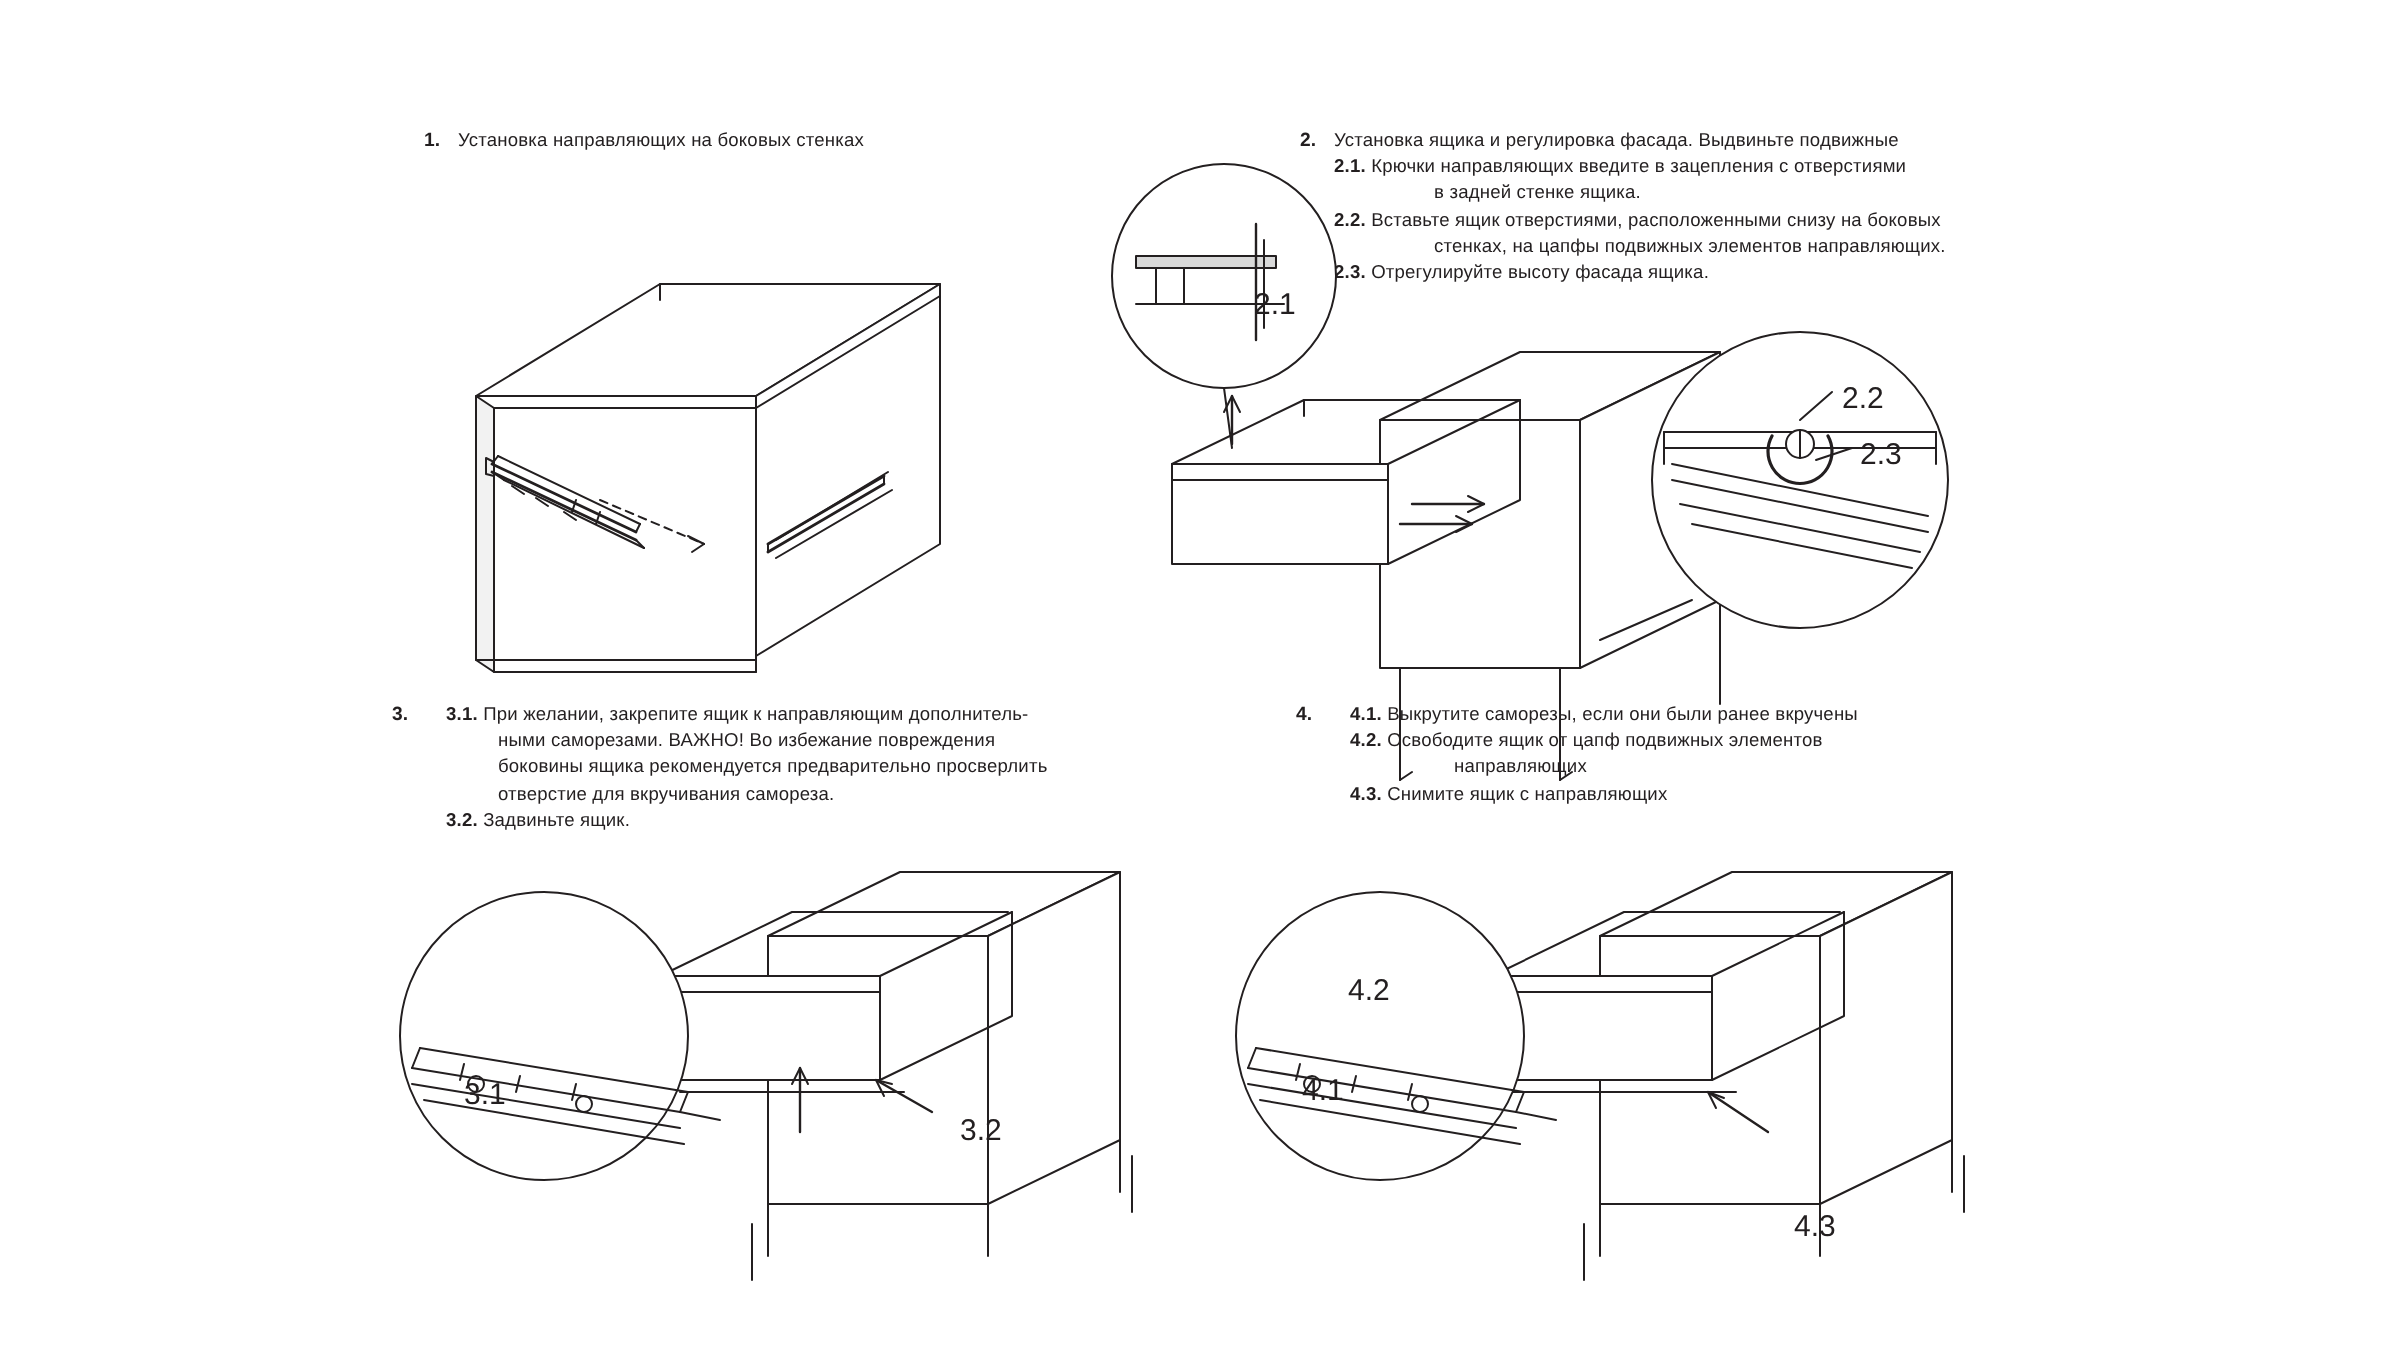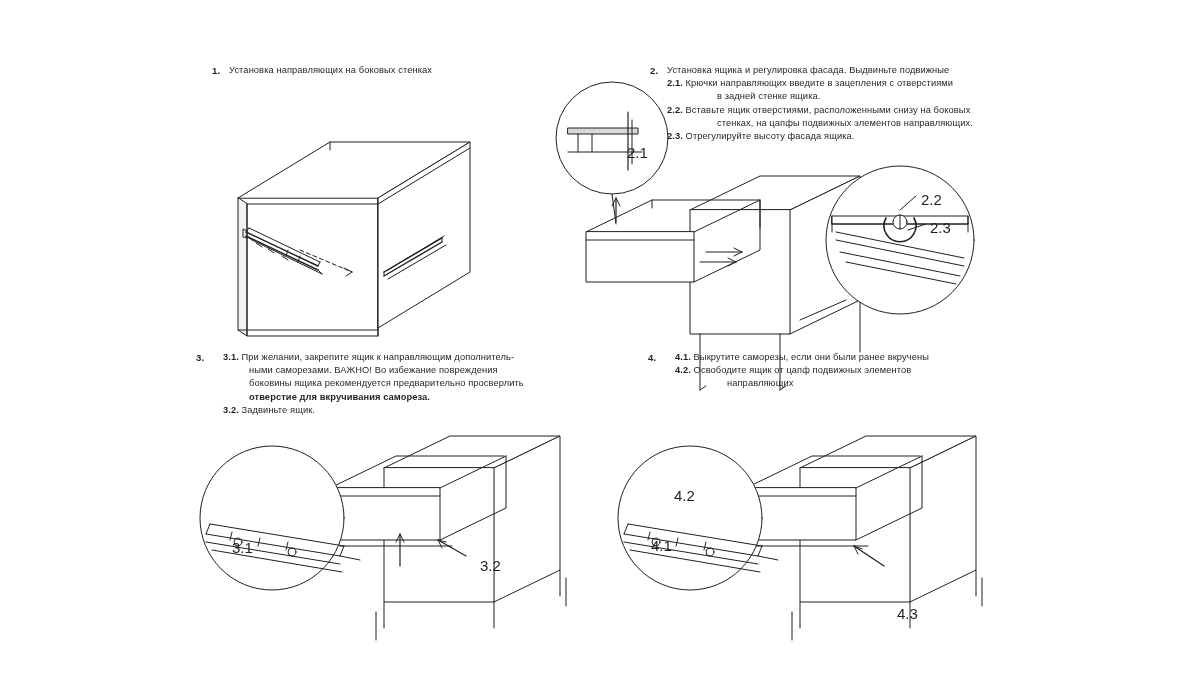--- a/index.html
+++ b/index.html
@@ -109,40 +109,44 @@
   <div class="step-block" id="block3">
     <span class="step-num" style="left:0;top:0;">3.</span>
     <div class="step-body">
       <div class="hang" style="padding-left:26px;text-indent:-26px;">
         <b>3.1.</b>
         <span>При желании, закрепите ящик к направляющим дополнитель-</span>
         <span class="ind" style="text-indent:0;">
           <span>ными саморезами. </span><b class="important">ВАЖНО!</b><span> Во избежание повреждения</span>
         </span>
         <span class="ind" style="text-indent:0;">боковины ящика рекомендуется предварительно просверлить</span>
-        <span class="ind" style="text-indent:0;font-weight:bold;">отверстие для вкручивания самореза.</span>
+        <span class="ind" style="text-indent:0;">отверстие для вкручивания самореза.</span>
       </div>
       <div class="hang" style="padding-left:26px;text-indent:-26px;">
         <b>3.2.</b>
         <span>Задвиньте ящик.</span>
       </div>
     </div>
   </div>
 
   <div class="step-block" id="block4">
     <span class="step-num" style="left:0;top:0;">4.</span>
     <div class="step-body">
       <div class="hang" style="padding-left:26px;text-indent:-26px;">
         <b>4.1.</b>
         <span>Выкрутите саморезы, если они были ранее вкручены</span>
       </div>
       <div class="hang" style="padding-left:26px;text-indent:-26px;">
         <b>4.2.</b>
         <span>Освободите ящик от цапф подвижных элементов</span>
         <span class="ind" style="padding-left:26px;text-indent:0;">направляющих</span>
+      </div>
+      <div class="hang" style="padding-left:26px;text-indent:-26px;">
+        <b>4.3.</b>
+        <span>Снимите ящик с направляющих</span>
       </div>
     </div>
   </div>
 
   <svg class="art" viewBox="0 0 1200 675">
     <g fill="none" stroke="#231f20" stroke-width="1" stroke-linejoin="round" stroke-linecap="round">
 
       <g>
 
         <path d="M238,198 L330,142 L470,142 L378,198 Z" fill="#ffffff"></path>

